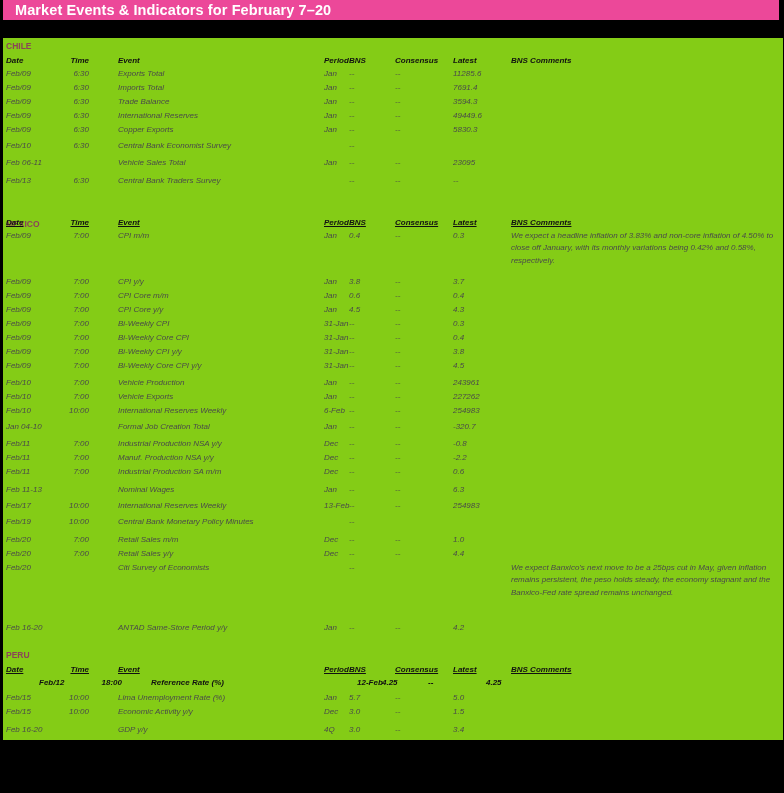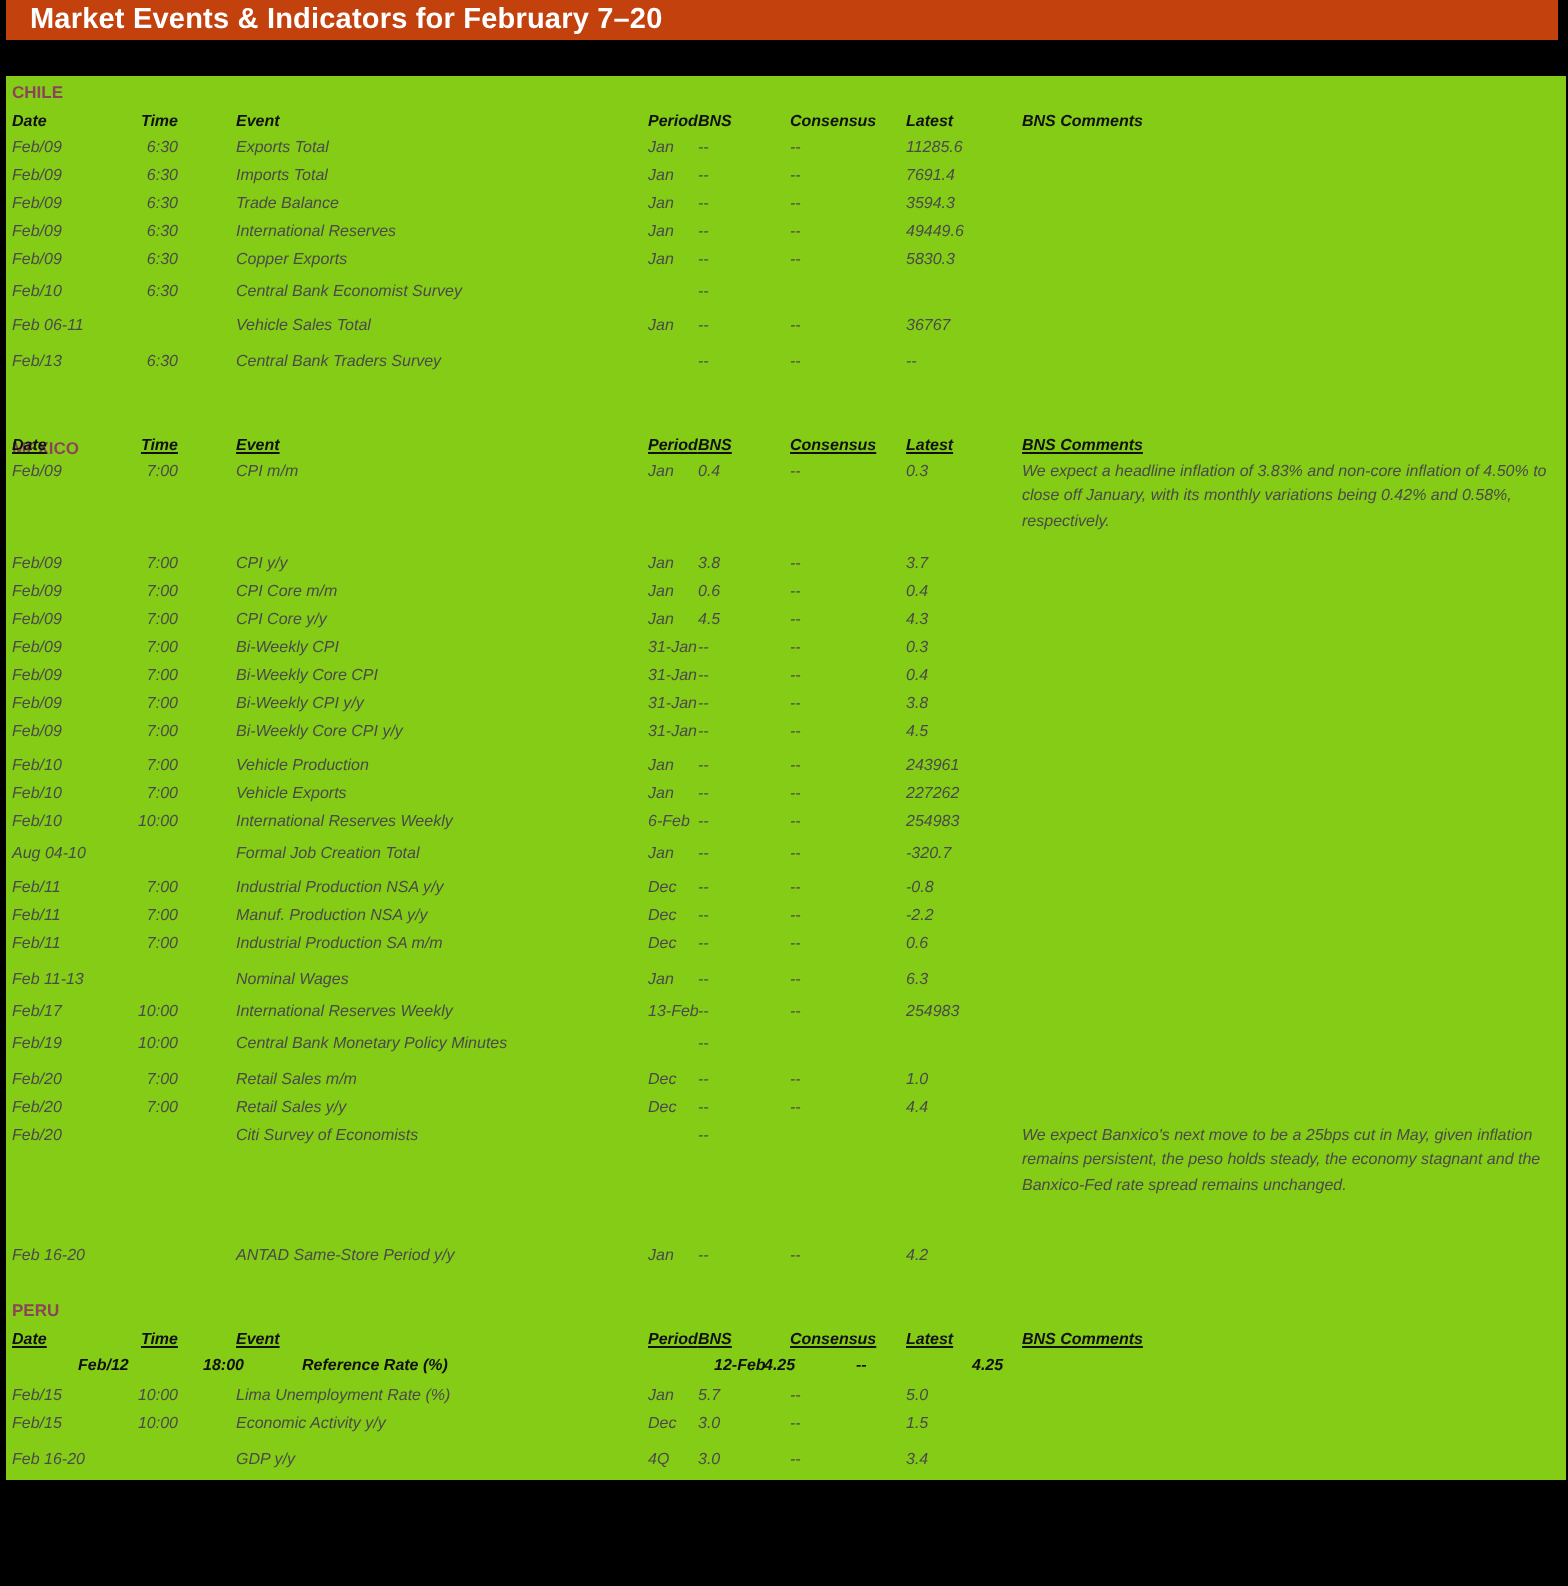--- a/index.html
+++ b/index.html
@@ -2,21 +2,21 @@
 <html><head>
   <meta charset="utf-8">
   <style>
     html, body { margin: 0; padding: 0; }
     body {
       width: 784px; height: 793px; background: #000; position: relative; overflow: hidden;
       font-family: "Liberation Sans", sans-serif; color: #4a4a4a;
     }
     .title-bar {
       position: absolute; left: 3px; top: 0; width: 776px; height: 20px;
-      background: #c2410c; color: #fff; font-weight: bold; font-size: 14.5px;
+      background: #ec4899; color: #fff; font-weight: bold; font-size: 14.5px;
       line-height: 21px; padding-left: 12px; box-sizing: border-box; letter-spacing: 0.1px;
     }
     .page {
       position: absolute; left: 3px; top: 38px; width: 780px; height: 702px;
       background: #84cc16;
     }
     .section-label {
       position: absolute; left: 3px; font-size: 8.5px; font-weight: bold; color: #8b4558;
     }
     .row { position: absolute; left: 0; width: 780px; height: 12px; font-size: 8px; line-height: 12px; font-style: italic; }
@@ -112,21 +112,21 @@
         <span class="c-latest"></span>
         <span class="c-comment"></span>
       </div>
       <div class="row" style="top: 119px;">
         <span class="c-date">Feb 06-11</span>
         <span class="c-time"></span>
         <span class="c-event">Vehicle Sales Total</span>
         <span class="c-period">Jan</span>
         <span class="c-bns">--</span>
         <span class="c-cons">--</span>
-        <span class="c-latest">36767</span>
+        <span class="c-latest">23095</span>
         <span class="c-comment"></span>
       </div>
       <div class="row" style="top: 137px;">
         <span class="c-date">Feb/13</span>
         <span class="c-time">6:30</span>
         <span class="c-event">Central Bank Traders Survey</span>
         <span class="c-period"></span>
         <span class="c-bns">--</span>
         <span class="c-cons">--</span>
         <span class="c-latest">--</span>
@@ -250,21 +250,21 @@
         <span class="c-date">Feb/10</span>
         <span class="c-time">10:00</span>
         <span class="c-event">International Reserves Weekly</span>
         <span class="c-period">6-Feb</span>
         <span class="c-bns">--</span>
         <span class="c-cons">--</span>
         <span class="c-latest">254983</span>
         <span class="c-comment"></span>
       </div>
       <div class="row" style="top: 383px;">
-        <span class="c-date">Aug 04-10</span>
+        <span class="c-date">Jan 04-10</span>
         <span class="c-time"></span>
         <span class="c-event">Formal Job Creation Total</span>
         <span class="c-period">Jan</span>
         <span class="c-bns">--</span>
         <span class="c-cons">--</span>
         <span class="c-latest">-320.7</span>
         <span class="c-comment"></span>
       </div>
       <div class="row" style="top: 400px;">
         <span class="c-date">Feb/11</span>

